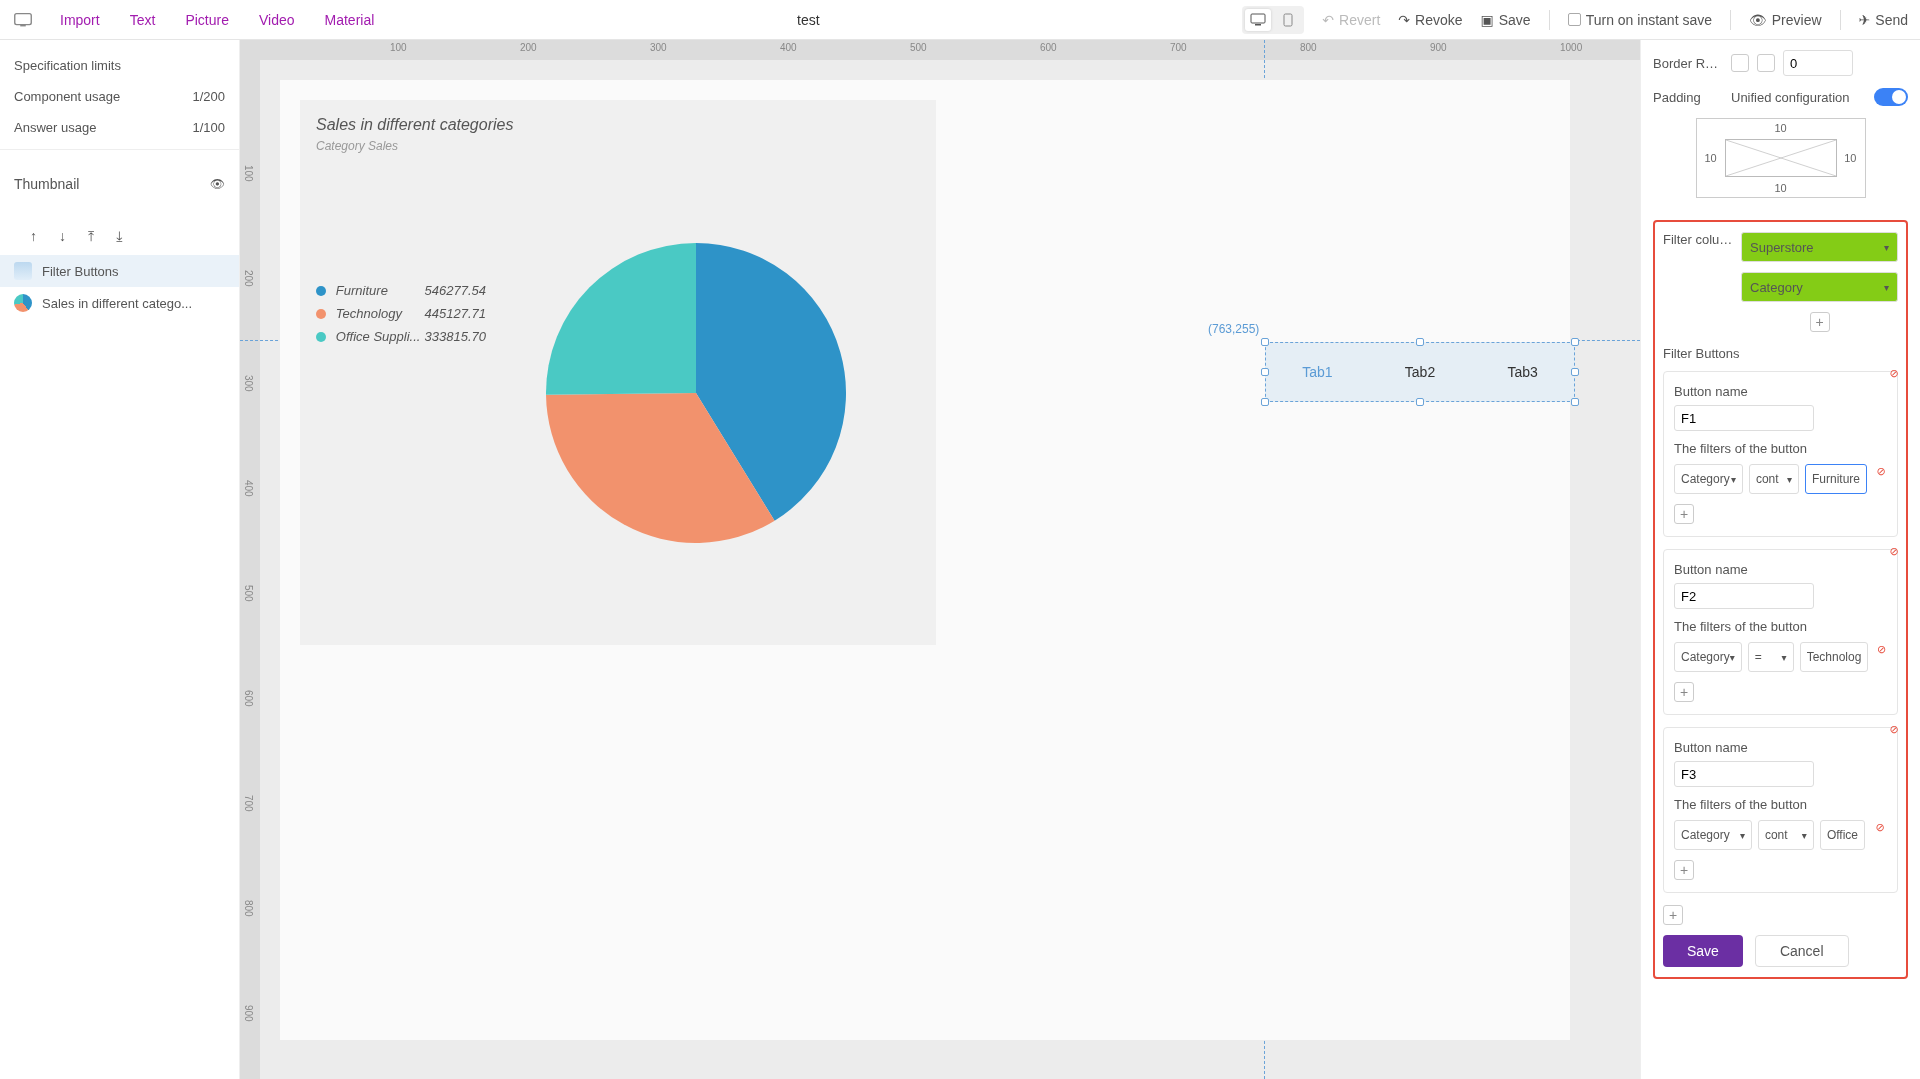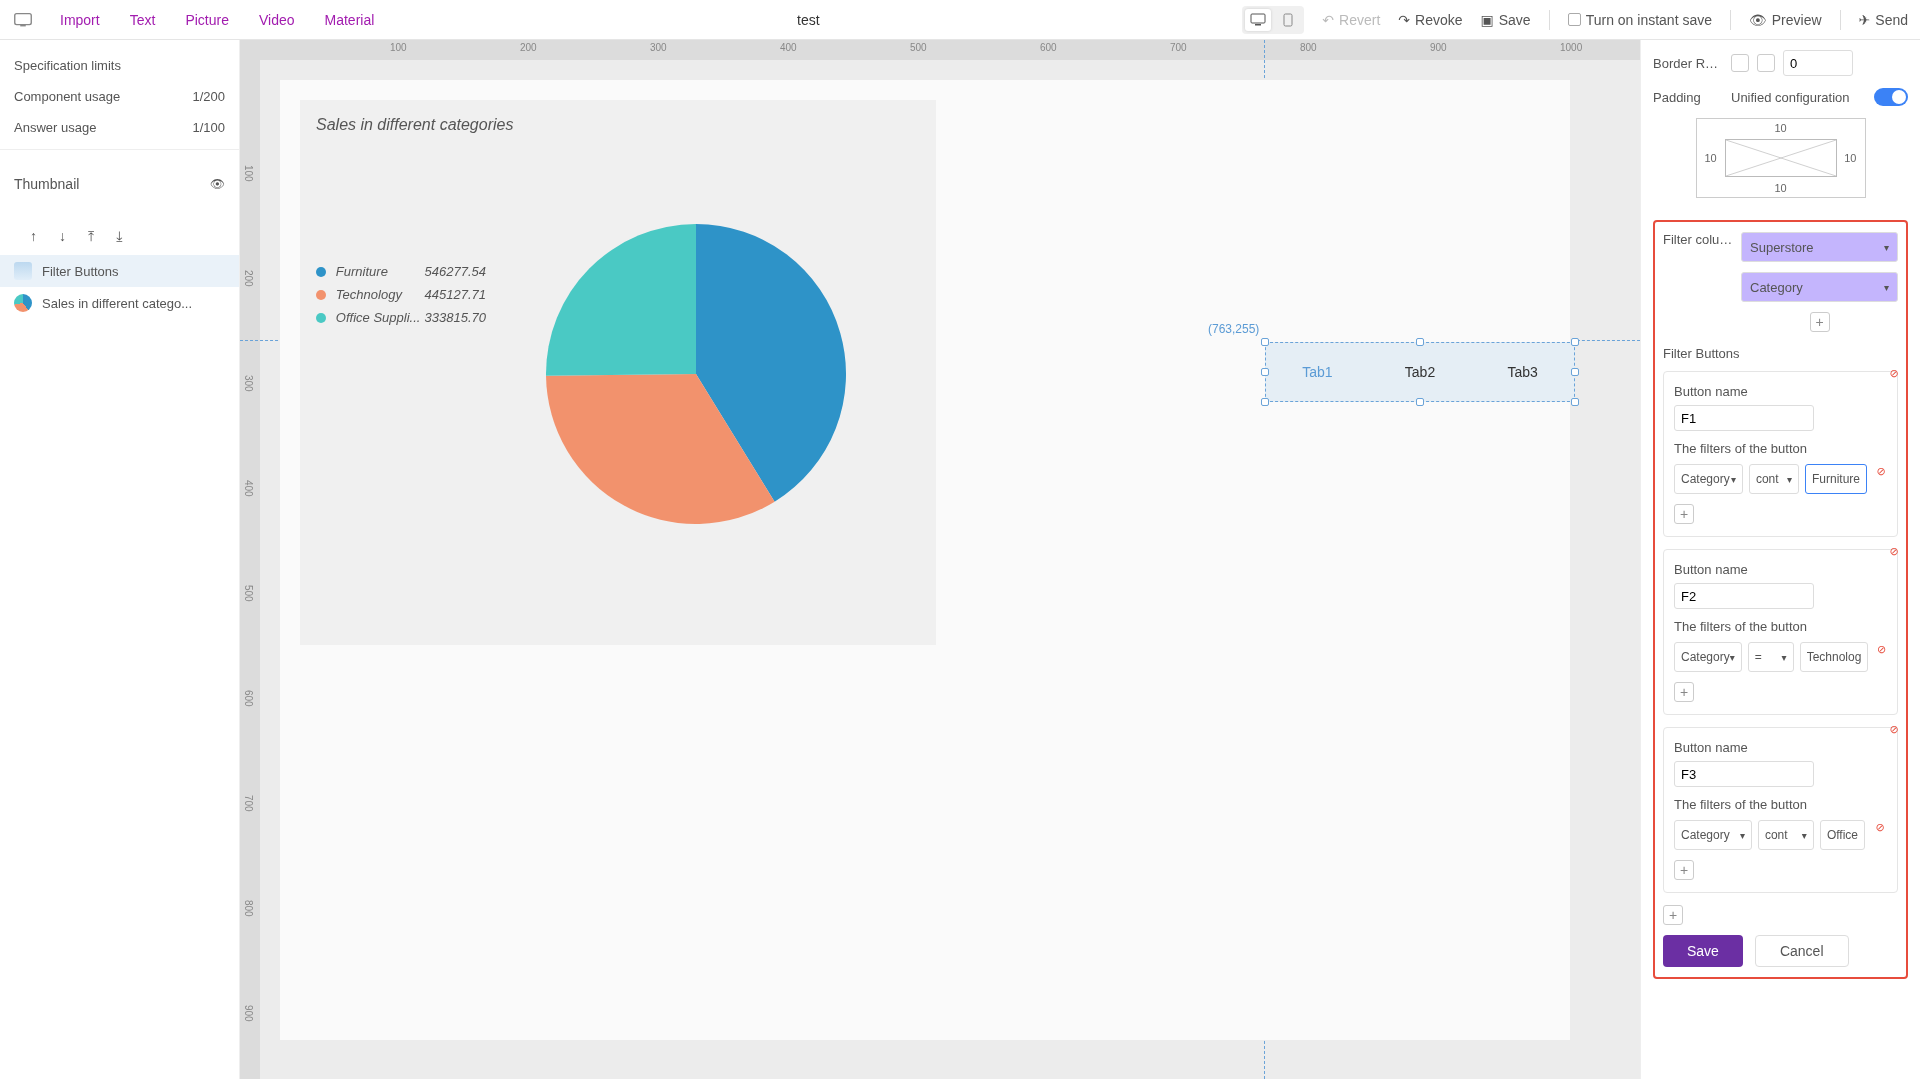--- a/index.html
+++ b/index.html
@@ -63,21 +63,21 @@
 .rp-row { display: flex; align-items: center; margin-bottom: 12px; gap: 8px; }
 .rp-label { width: 70px; overflow: hidden; text-overflow: ellipsis; white-space: nowrap; }
 .rp-input { border: 1px solid #ddd; border-radius: 3px; height: 26px; padding: 0 6px; font-size: 13px; }
 .toggle { width: 34px; height: 18px; background: #3b82f6; border-radius: 9px; position: relative; margin-left: auto; }
 .toggle .knob { width: 14px; height: 14px; background: #fff; border-radius: 50%; position: absolute; right: 2px; top: 2px; }
 .padding-box { width: 170px; height: 80px; border: 1px solid #ccc; margin: 6px auto 22px auto; position: relative; font-size: 11px; color: #666; }
 .padding-box .inner { position: absolute; left: 28px; right: 28px; top: 20px; bottom: 20px; border: 1px solid #bbb; }
 .padding-box .inner svg { width: 100%; height: 100%; }
 .padding-box .pv { position: absolute; }
 .highlight-box { border: 2px solid #e74c3c; border-radius: 4px; padding: 10px 8px; }
-.select { border: 1px solid #ddd; border-radius: 3px; height: 30px; width: 100%; padding: 0 8px; margin-bottom: 10px; background: #c4b5fd; display: flex; align-items: center; justify-content: space-between; }
+.select { border: 1px solid #ddd; border-radius: 3px; height: 30px; width: 100%; padding: 0 8px; margin-bottom: 10px; background: #84cc16; display: flex; align-items: center; justify-content: space-between; }
 .select .caret, .sm-select .caret { font-size: 10px; color: #555; }
 .plus-btn { width: 20px; height: 20px; border: 1px solid #ccc; border-radius: 3px; display: flex; align-items: center; justify-content: center; font-size: 14px; color: #888; cursor: pointer; }
 .filter-card { border: 1px solid #e5e5e5; border-radius: 4px; padding: 12px 10px; margin-bottom: 12px; position: relative; }
 .filter-card .del { position: absolute; right: -4px; top: -6px; width: 14px; height: 14px; border-radius: 50%; color: #e74c3c; font-size: 11px; display: flex; align-items: center; justify-content: center; }
 .filter-row { display: flex; gap: 6px; margin-top: 8px; }
 .sm-select { border: 1px solid #ddd; border-radius: 3px; height: 30px; padding: 0 6px; background: #fff; display: flex; align-items: center; justify-content: space-between; font-size: 12px; }
 .sm-select.active { border-color: #3b82f6; }
 .btn-row { display: flex; gap: 12px; margin-top: 10px; }
 .btn { height: 32px; padding: 0 24px; border-radius: 4px; display: flex; align-items: center; justify-content: center; font-size: 14px; cursor: pointer; }
 .btn.primary { background: #6b2fa3; color: #fff; }
@@ -204,20 +204,21 @@
       <span class="tick" style="top: 945px;">900</span>
     </div>
 
   <div class="guide-v" style="left:1024px"></div>
   <div class="guide-h" style="top:300px"></div>
 
   <div class="stage">
 
     <div class="chart-card">
       <div class="chart-title">Sales in different categories</div>
+      <div class="chart-sub">Category Sales</div>
       <div class="chart-body">
         <div class="legend" id="legend">
             <div class="legend-item">
               <span class="legend-swatch" style="background:#2e93c8"></span>
               <span class="legend-name">Furniture</span>
               <span class="legend-value">546277.54</span>
             </div>
             <div class="legend-item">
               <span class="legend-swatch" style="background:#f2926d"></span>
               <span class="legend-name">Technology</span>

